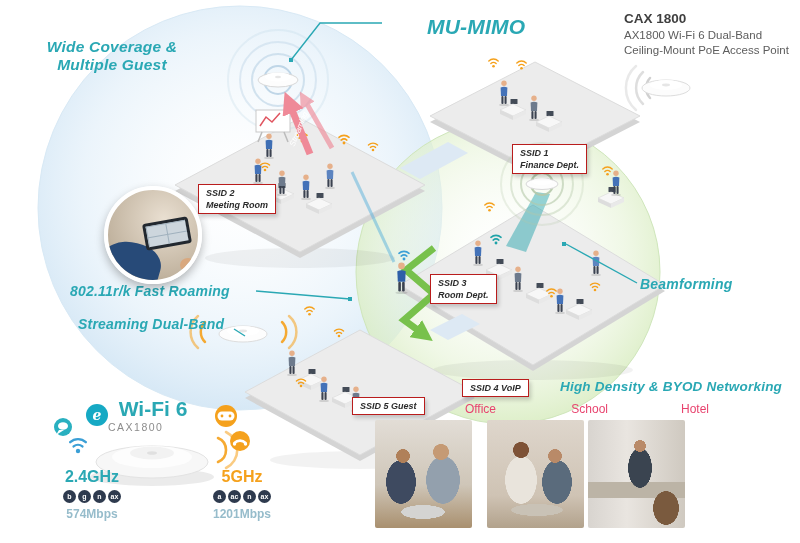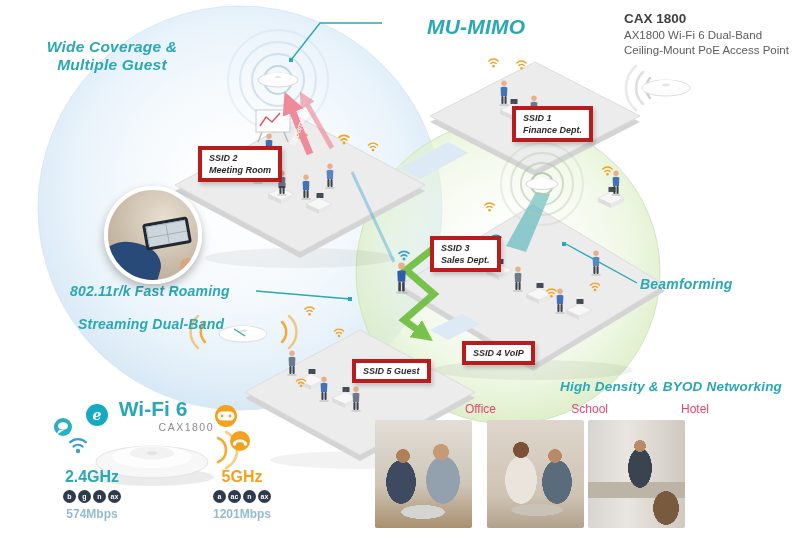--- a/index.html
+++ b/index.html
@@ -7,37 +7,37 @@
   .scene-svg{position:absolute;left:0;top:0;}
 
   .callout{position:absolute;color:#2aa8b4;font-style:italic;font-weight:600;letter-spacing:.2px;white-space:nowrap;font-size:14px;}
   .callout-lg{font-size:15.5px;}
   .callout-center{text-align:center;}
 
   .product-block{position:absolute;left:624px;top:11px;width:174px;line-height:15px;}
   .product-name{font-size:13.5px;font-weight:700;color:#3f3f3f;margin-bottom:2px;}
   .product-desc{font-size:11.5px;color:#5d5d5d;}
 
-  .ssid-box{position:absolute;background:#fff;border:4px solid #b91c1c;box-shadow:2px 3px 4px rgba(0,0,0,.18);
-            padding:2px 7px;font-size:9px;font-weight:700;font-style:italic;color:#2b2b2b;line-height:1.35;white-space:nowrap;}
+  .ssid-box{position:absolute;background:#fff;border:1px solid #b91c1c;box-shadow:2px 3px 4px rgba(0,0,0,.18);
+            padding:2px 7px;font-size:9px;font-weight:700;font-style:italic;color:#2b2b2b;line-height:1.35;white-space:nowrap;margin-top:38px;}
   .ssid-line:empty{display:none;}
 
   .inset{position:absolute;left:104px;top:186px;width:90px;height:90px;border-radius:50%;
          background:radial-gradient(circle at 62% 32%,#e9dfd1,#c2b4a0 68%,#a2927c);
          border:4px solid #fff;box-shadow:0 4px 10px rgba(0,0,0,.28);overflow:hidden;}
   .inset-sleeve{position:absolute;left:-10px;bottom:-12px;width:62px;height:50px;background:#274a78;
                 border-radius:60% 45% 10% 55%;transform:rotate(16deg);}
   .inset-phone{position:absolute;right:8px;top:30px;width:46px;height:27px;background:#22282f;border-radius:3px;transform:rotate(-10deg);}
   .inset-screen{position:absolute;left:3px;top:3px;width:40px;height:21px;background:#cdd6dd;
                 background-image:linear-gradient(#9fb0bd 1px,transparent 1px),linear-gradient(90deg,#9fb0bd 1px,transparent 1px);
                 background-size:20px 11px;}
   .inset-hand{position:absolute;right:2px;bottom:8px;width:16px;height:14px;background:#d9a87e;border-radius:50%;}
 
   .wifi6-label{position:absolute;left:92px;top:397px;width:122px;text-align:center;font-size:21px;font-weight:700;color:#2aa8b4;}
-  .wifi6-model{position:absolute;left:92px;top:421px;width:122px;text-align:right;font-size:10.5px;color:#8c8c8c;letter-spacing:1.5px;}
+  .wifi6-model{position:absolute;left:108px;top:421px;width:122px;text-align:left;font-size:10.5px;color:#8c8c8c;letter-spacing:1.5px;}
 
   .spec-band{position:absolute;width:92px;text-align:center;}
   .band-label{font-size:16px;font-weight:700;}
   .band-24 .band-label{color:#2aa8b4;}
   .band-5 .band-label{color:#f5a11c;}
   .badges{display:flex;justify-content:center;gap:2px;margin-top:4px;}
   .badge{width:13px;height:13px;border-radius:50%;background:#2e3a4e;color:#fff;font-size:7px;font-weight:700;
          display:flex;align-items:center;justify-content:center;}
   .speed{margin-top:4px;font-size:12px;color:#96bccb;font-weight:700;}
 
@@ -303,21 +303,21 @@
   <div class="ssid-box" style="left:198px;top:146px;">
     <div class="ssid-line">SSID 2</div>
     <div class="ssid-line">Meeting Room</div>
   </div>
   <div class="ssid-box" style="left:512px;top:106px;">
     <div class="ssid-line">SSID 1</div>
     <div class="ssid-line">Finance Dept.</div>
   </div>
   <div class="ssid-box" style="left:430px;top:236px;">
     <div class="ssid-line">SSID 3</div>
-    <div class="ssid-line">Sales Dept.</div>
+    <div class="ssid-line">Room Dept.</div>
   </div>
   <div class="ssid-box" style="left:462px;top:341px;">
     <div class="ssid-line">SSID 4 VoIP</div>
   </div>
   <div class="ssid-box" style="left:352px;top:359px;">
     <div class="ssid-line">SSID 5 Guest</div>
   </div>
 
   <div class="inset">
     <div class="inset-sleeve"></div>

